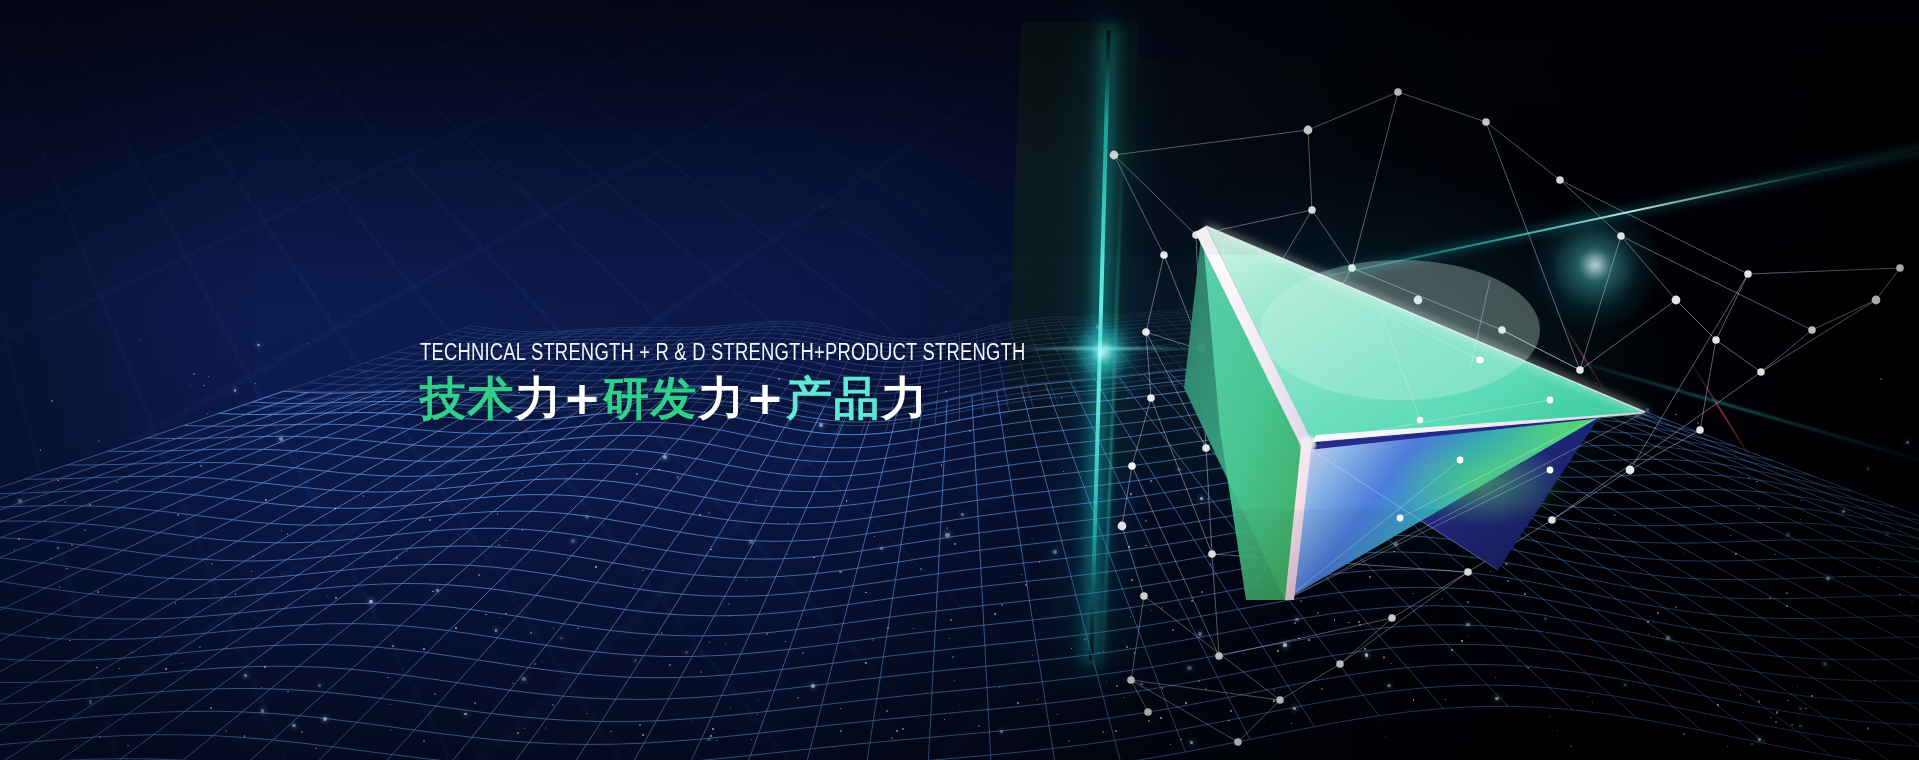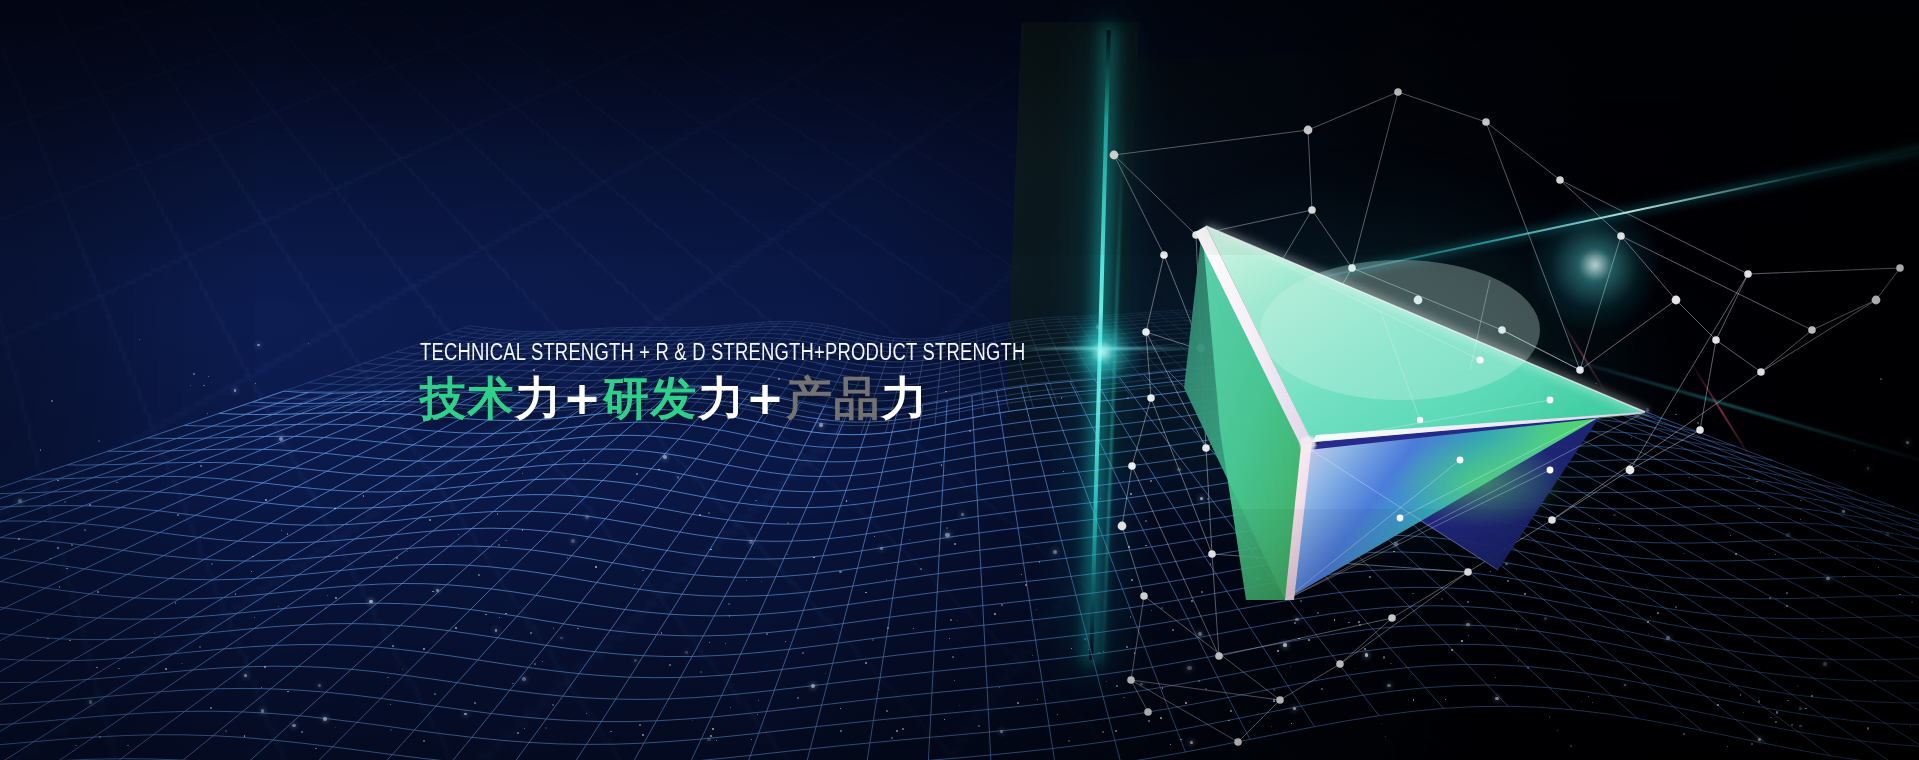--- a/index.html
+++ b/index.html
@@ -818,17 +818,17 @@
       <circle cx="340" cy="290" r="3.2"></circle>
       <circle cx="470" cy="270" r="3.4"></circle>
       <circle cx="380" cy="330" r="3.4"></circle>
       <circle cx="320" cy="388" r="3.4"></circle>
       <circle cx="470" cy="340" r="3.4"></circle>
     </g>
   </svg>
 
   <div class="copy">
     <p class="eyebrow">TECHNICAL STRENGTH + R &amp; D STRENGTH+PRODUCT STRENGTH</p>
-    <h1 class="headline" id="headline"><span style="color: rgb(47, 209, 138);">技术</span><span style="color: rgb(255, 255, 255);">力+</span><span style="color: rgb(47, 209, 138);">研发</span><span style="color: rgb(255, 255, 255);">力+</span><span style="color: #737373; font-family: Liberation Serif, serif;">产品</span><span style="color: rgb(255, 255, 255);">力</span></h1>
+    <h1 class="headline" id="headline"><span style="color: rgb(47, 209, 138);">技术</span><span style="color: rgb(255, 255, 255);">力+</span><span style="color: rgb(47, 209, 138);">研发</span><span style="color: rgb(255, 255, 255);">力+</span><span style="color: #5eead4; font-family: Liberation Serif, serif;">产品</span><span style="color: rgb(255, 255, 255);">力</span></h1>
   </div>
 
   <div class="bg-vignette"></div>
 </div>
 
 </body></html>

